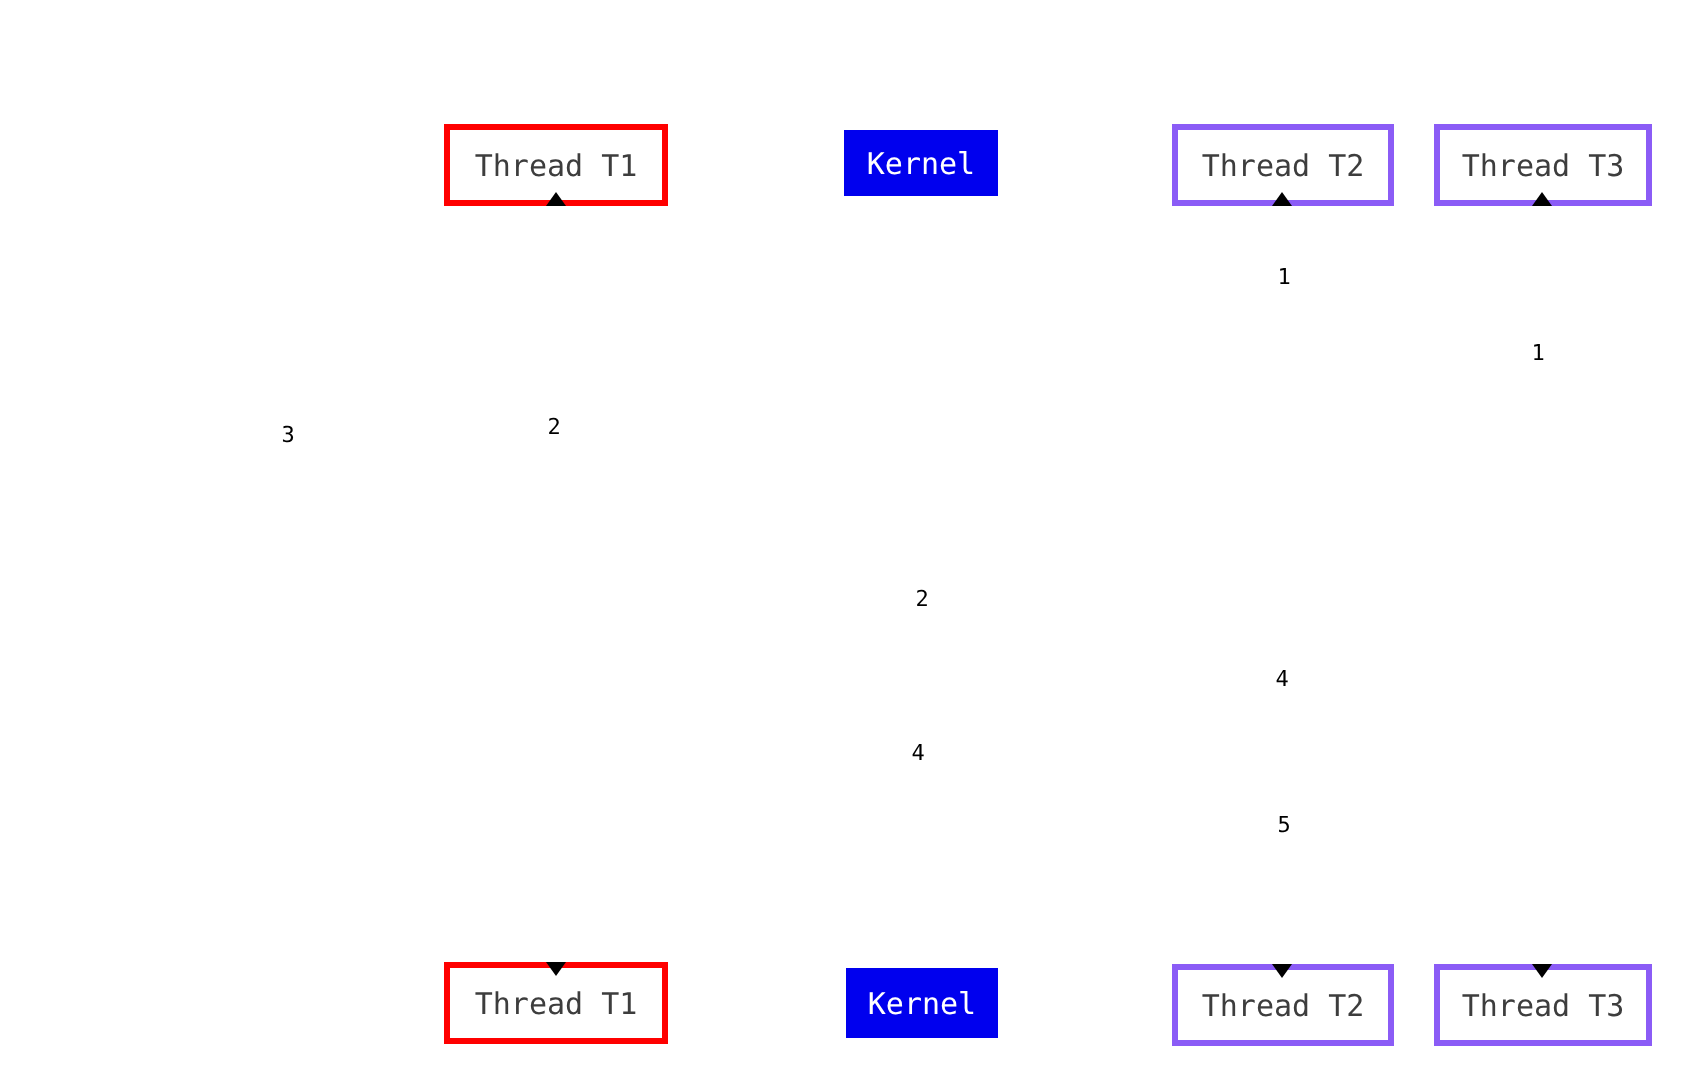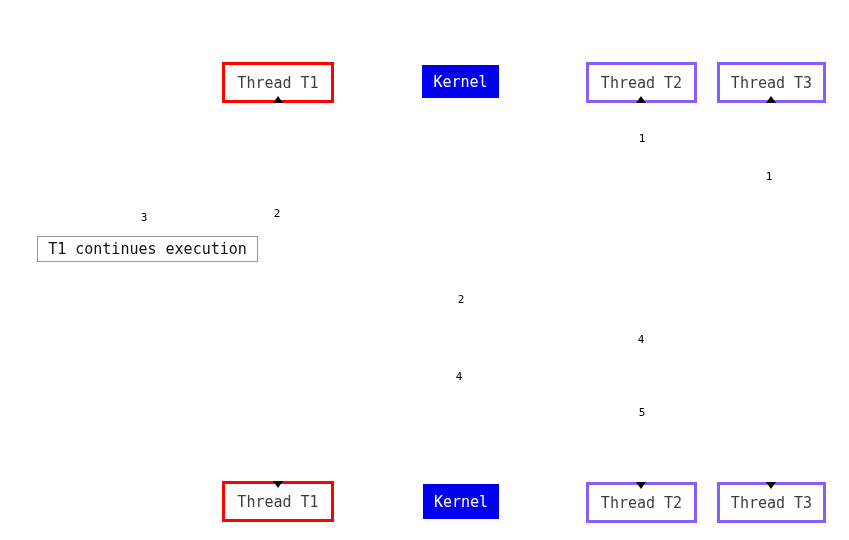--- a/index.html
+++ b/index.html
@@ -110,21 +110,20 @@
 
   <div class="marker" id="m1-t2">1</div>
   <div class="marker" id="m1-t3">1</div>
   <div class="marker" id="m2-t1">2</div>
   <div class="marker" id="m3-t1">3</div>
   <div class="marker" id="m2-kernel">2</div>
   <div class="marker" id="m4-t2">4</div>
   <div class="marker" id="m4-kernel">4</div>
   <div class="marker" id="m5-t2">5</div>
 
-  <div class="note">T1 continues execution</div>
 
   <div class="blank-box"></div>
 
   <div class="notch up" id="notch-t1-top"></div>
   <div class="notch up" id="notch-t2-top"></div>
   <div class="notch up" id="notch-t3-top"></div>
   <div class="notch down" id="notch-t1-bot"></div>
   <div class="notch down" id="notch-t2-bot"></div>
   <div class="notch down" id="notch-t3-bot"></div>
 

